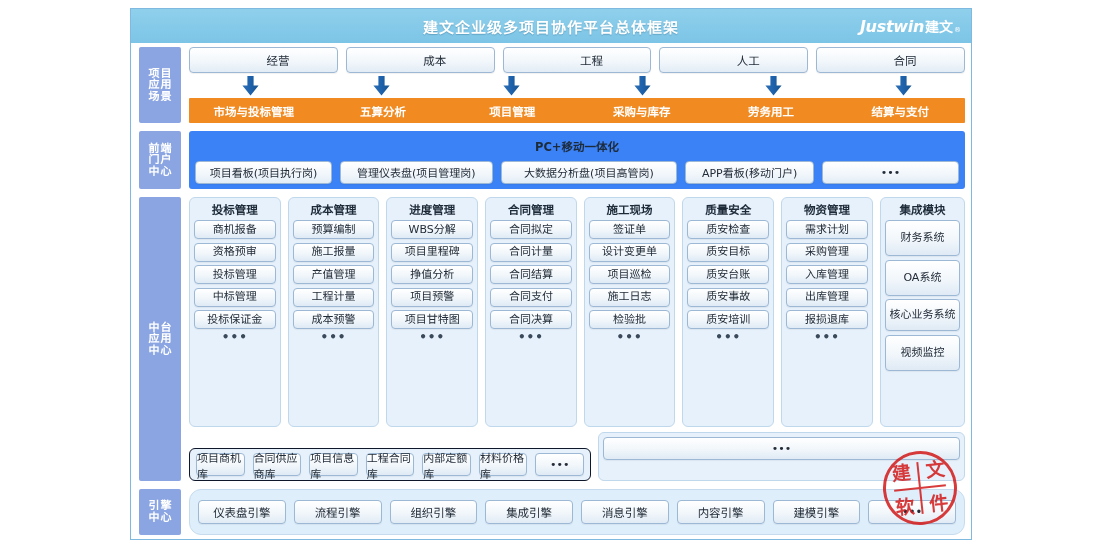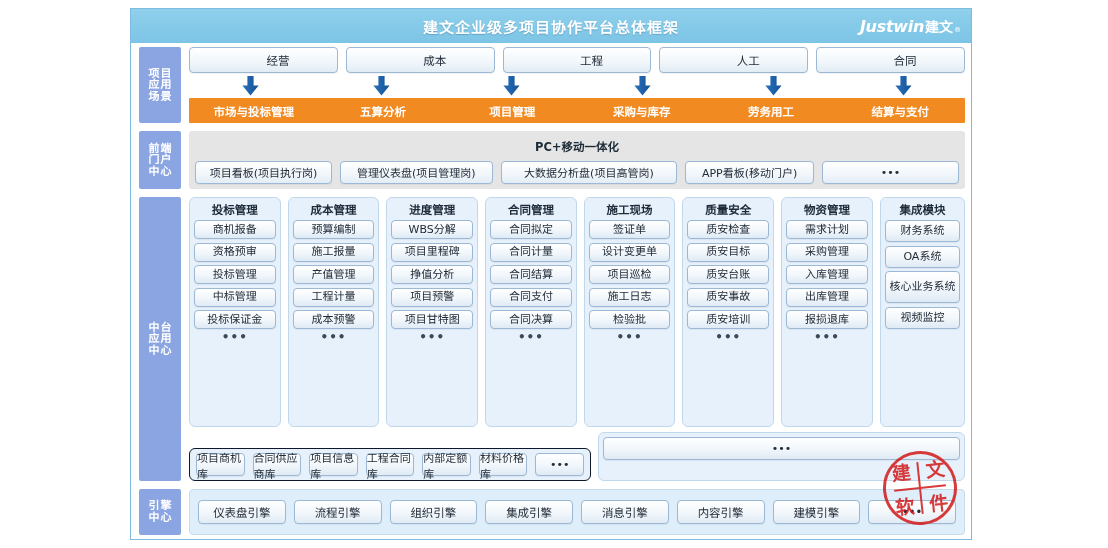--- a/index.html
+++ b/index.html
@@ -65,21 +65,21 @@
     display:flex;gap:0;height:26px;background:#f18a21;border-radius:1px;
   }
   .scn-cell{
     flex:1;display:flex;align-items:center;justify-content:center;
     color:#ffffff;font-size:11.5px;font-weight:bold;
   }
 
   
   .sec2{height:66px;flex:none;}
   .portal-inner{
-    background:#e5e5e5;border-radius:3px;height:100%;
+    background:#3b82f6;border-radius:3px;height:100%;
     display:flex;flex-direction:column;padding:3px 6px;box-sizing:border-box;
   }
   .portal-title{
     height:24px;display:flex;align-items:center;justify-content:center;
     font-size:11.5px;font-weight:bold;color:#1d2a38;
   }
   .portal-row{display:flex;gap:8px;flex:1;align-items:center;}
   .portal-box{
     height:23px;border:1px solid #9cb8d4;border-radius:4px;
     background:linear-gradient(#ffffff 0%,#f2f7fb 55%,#e3edf6 100%);
@@ -104,21 +104,21 @@
   }
   .cell{
     width:100%;height:19px;margin-bottom:3.5px;
     border:1px solid #9cb8d4;border-radius:4px;
     background:linear-gradient(#ffffff 0%,#f2f7fb 52%,#dfeaf5 100%);
     display:flex;align-items:center;justify-content:center;text-align:center;
     font-size:11px;color:#222c38;line-height:1.05;
     box-shadow:0 1px 1px rgba(0,0,0,.05);box-sizing:border-box;
   }
   .cell.two{height:32px;}
-  .cell.tall{height:22px;}
+  .cell.tall{height:36px;}
   .dots{
     font-size:12px;color:#3b4a5a;letter-spacing:1px;height:11px;
     line-height:8px;font-weight:bold;
   }
   .col.integration{flex:0.92;}
   .lib-row{
     display:flex;gap:7px;flex:none;align-items:stretch;
   }
   .lib-main{
     flex:1;background:#e6f1fb;border:1px solid #0f172a;border-radius:6px;
@@ -132,21 +132,21 @@
     box-sizing:border-box;
   }
   .lib-side{
     flex:0.92;background:#e6f1fb;border:1px solid #c0d8ec;border-radius:6px;
     display:flex;padding:4px;box-sizing:border-box;
   }
 
   
   .sec4{height:54px;flex:none;}
   .eng-inner{
-    background:#dfeefb;border:1px solid #c6dcee;border-radius:4px;
+    background:#dfeefb;border:1px solid #c6dcee;border-radius:12px;
     height:100%;display:flex;align-items:center;gap:8px;
     padding:0 8px;box-sizing:border-box;
   }
   .eng-box{
     flex:1;height:24px;border:1px solid #9cb8d4;border-radius:4px;
     background:linear-gradient(#ffffff 0%,#f2f7fb 52%,#e1ebf5 100%);
     display:flex;align-items:center;justify-content:center;
     font-size:11.5px;color:#222c38;box-shadow:0 1px 1px rgba(0,0,0,.05);
     box-sizing:border-box;
   }

